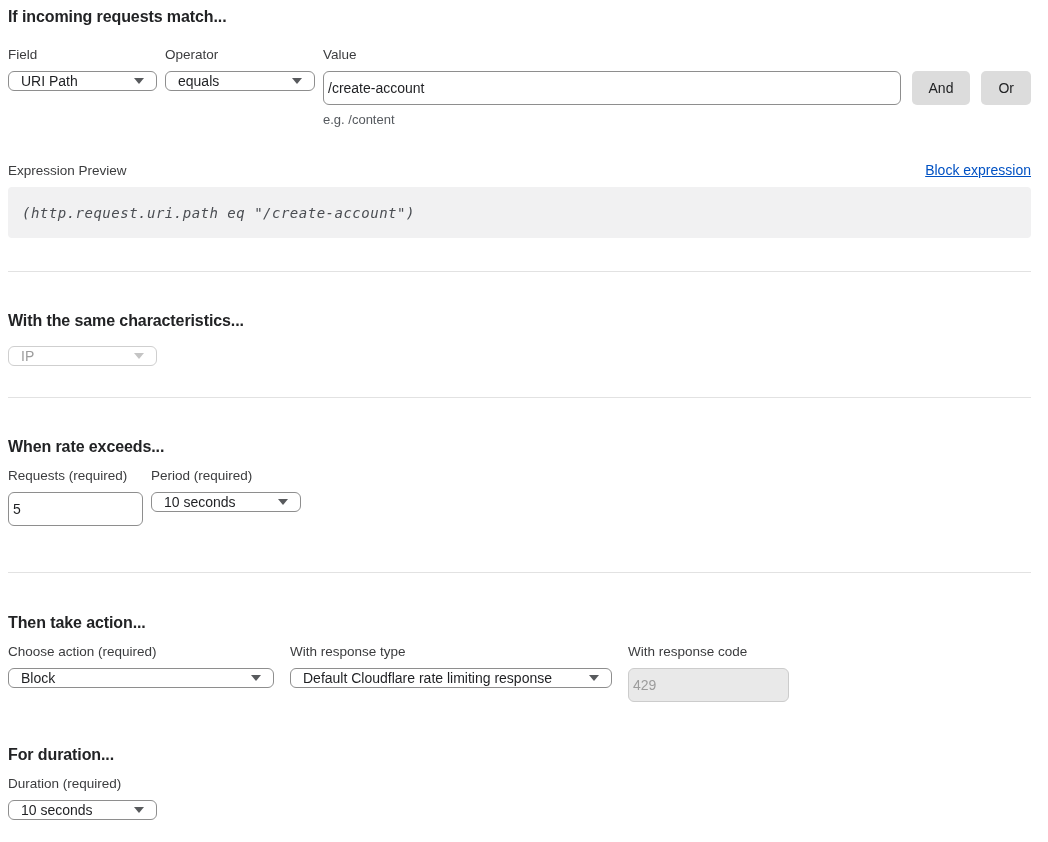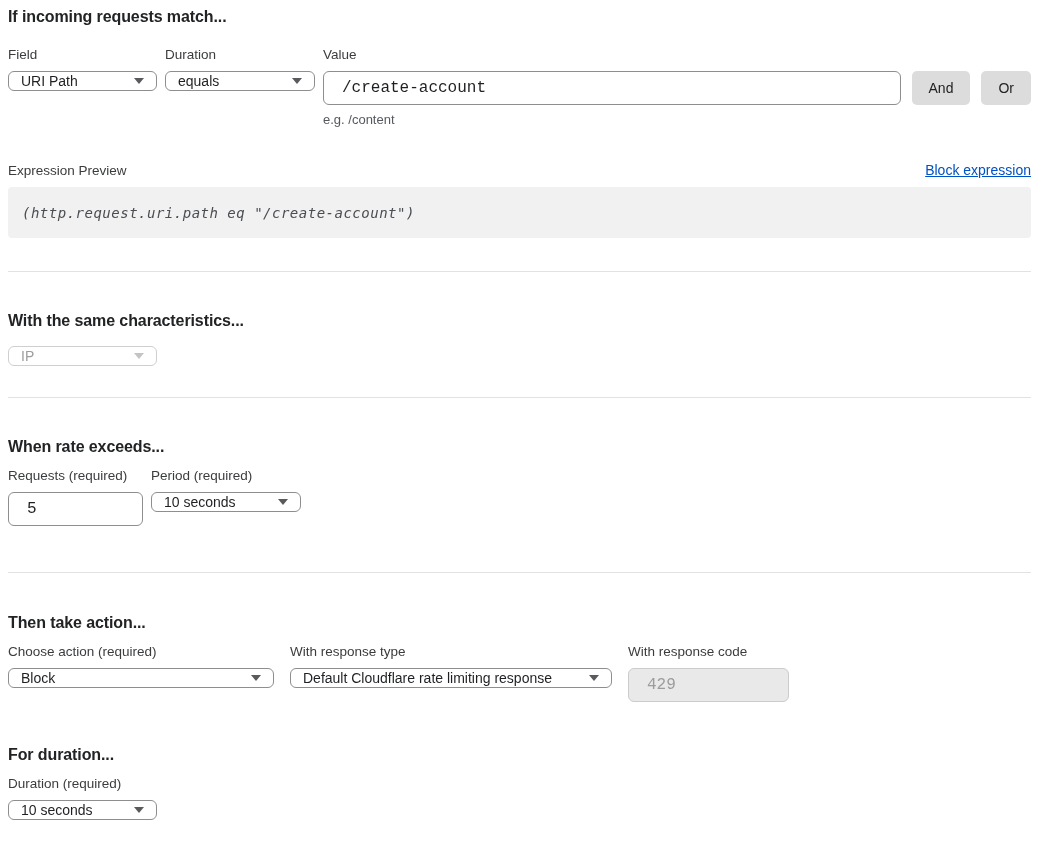--- a/index.html
+++ b/index.html
@@ -29,22 +29,22 @@
   .caret {
     width: 0; height: 0; margin-left: 10px;
     border-left: 5px solid transparent; border-right: 5px solid transparent;
     border-top: 6px solid #585a5d; flex: 0 0 auto;
   }
   .control.disabled { border-color: #cfcfcf; color: #9c9c9c; cursor: default; }
   .control.disabled .caret { border-top-color: #c4c4c4; }
 
   input.text-input {
     height: 34px; width: 100%; border: 1px solid #8e8e8e; border-radius: 6px;
-    font-family: Liberation Mono, monospace;
-    font-size: 16px; color: #1f2023; padding: 0 18px; background: #fff;
+    font-family: Liberation Sans, sans-serif;
+    font-size: 14px; color: #1f2023; padding: 0 4px; background: #fff;
   }
   input.text-input:disabled {
     background: #e9e9e9; border-color: #cccccc; color: #9c9c9c;
   }
 
   .row { display: flex; gap: 8px; align-items: flex-start; }
   .col { display: flex; flex-direction: column; }
 
   .hint { font-size: 13px; color: #55595e; margin-top: 7px; line-height: 16px; }
 
@@ -109,21 +109,21 @@
   <div class="row">
     <div class="col w-field">
       <span class="field-label">Field</span>
       <div class="control select">
         <span>URI Path</span>
         <span class="caret"></span>
       </div>
     </div>
 
     <div class="col w-operator">
-      <span class="field-label">Duration</span>
+      <span class="field-label">Operator</span>
       <div class="control select">
         <span>equals</span>
         <span class="caret"></span>
       </div>
     </div>
 
     <div class="col grow">
       <span class="field-label">Value</span>
       <input class="text-input" type="text" value="/create-account" style="">
       <div class="hint">e.g. /content</div>

